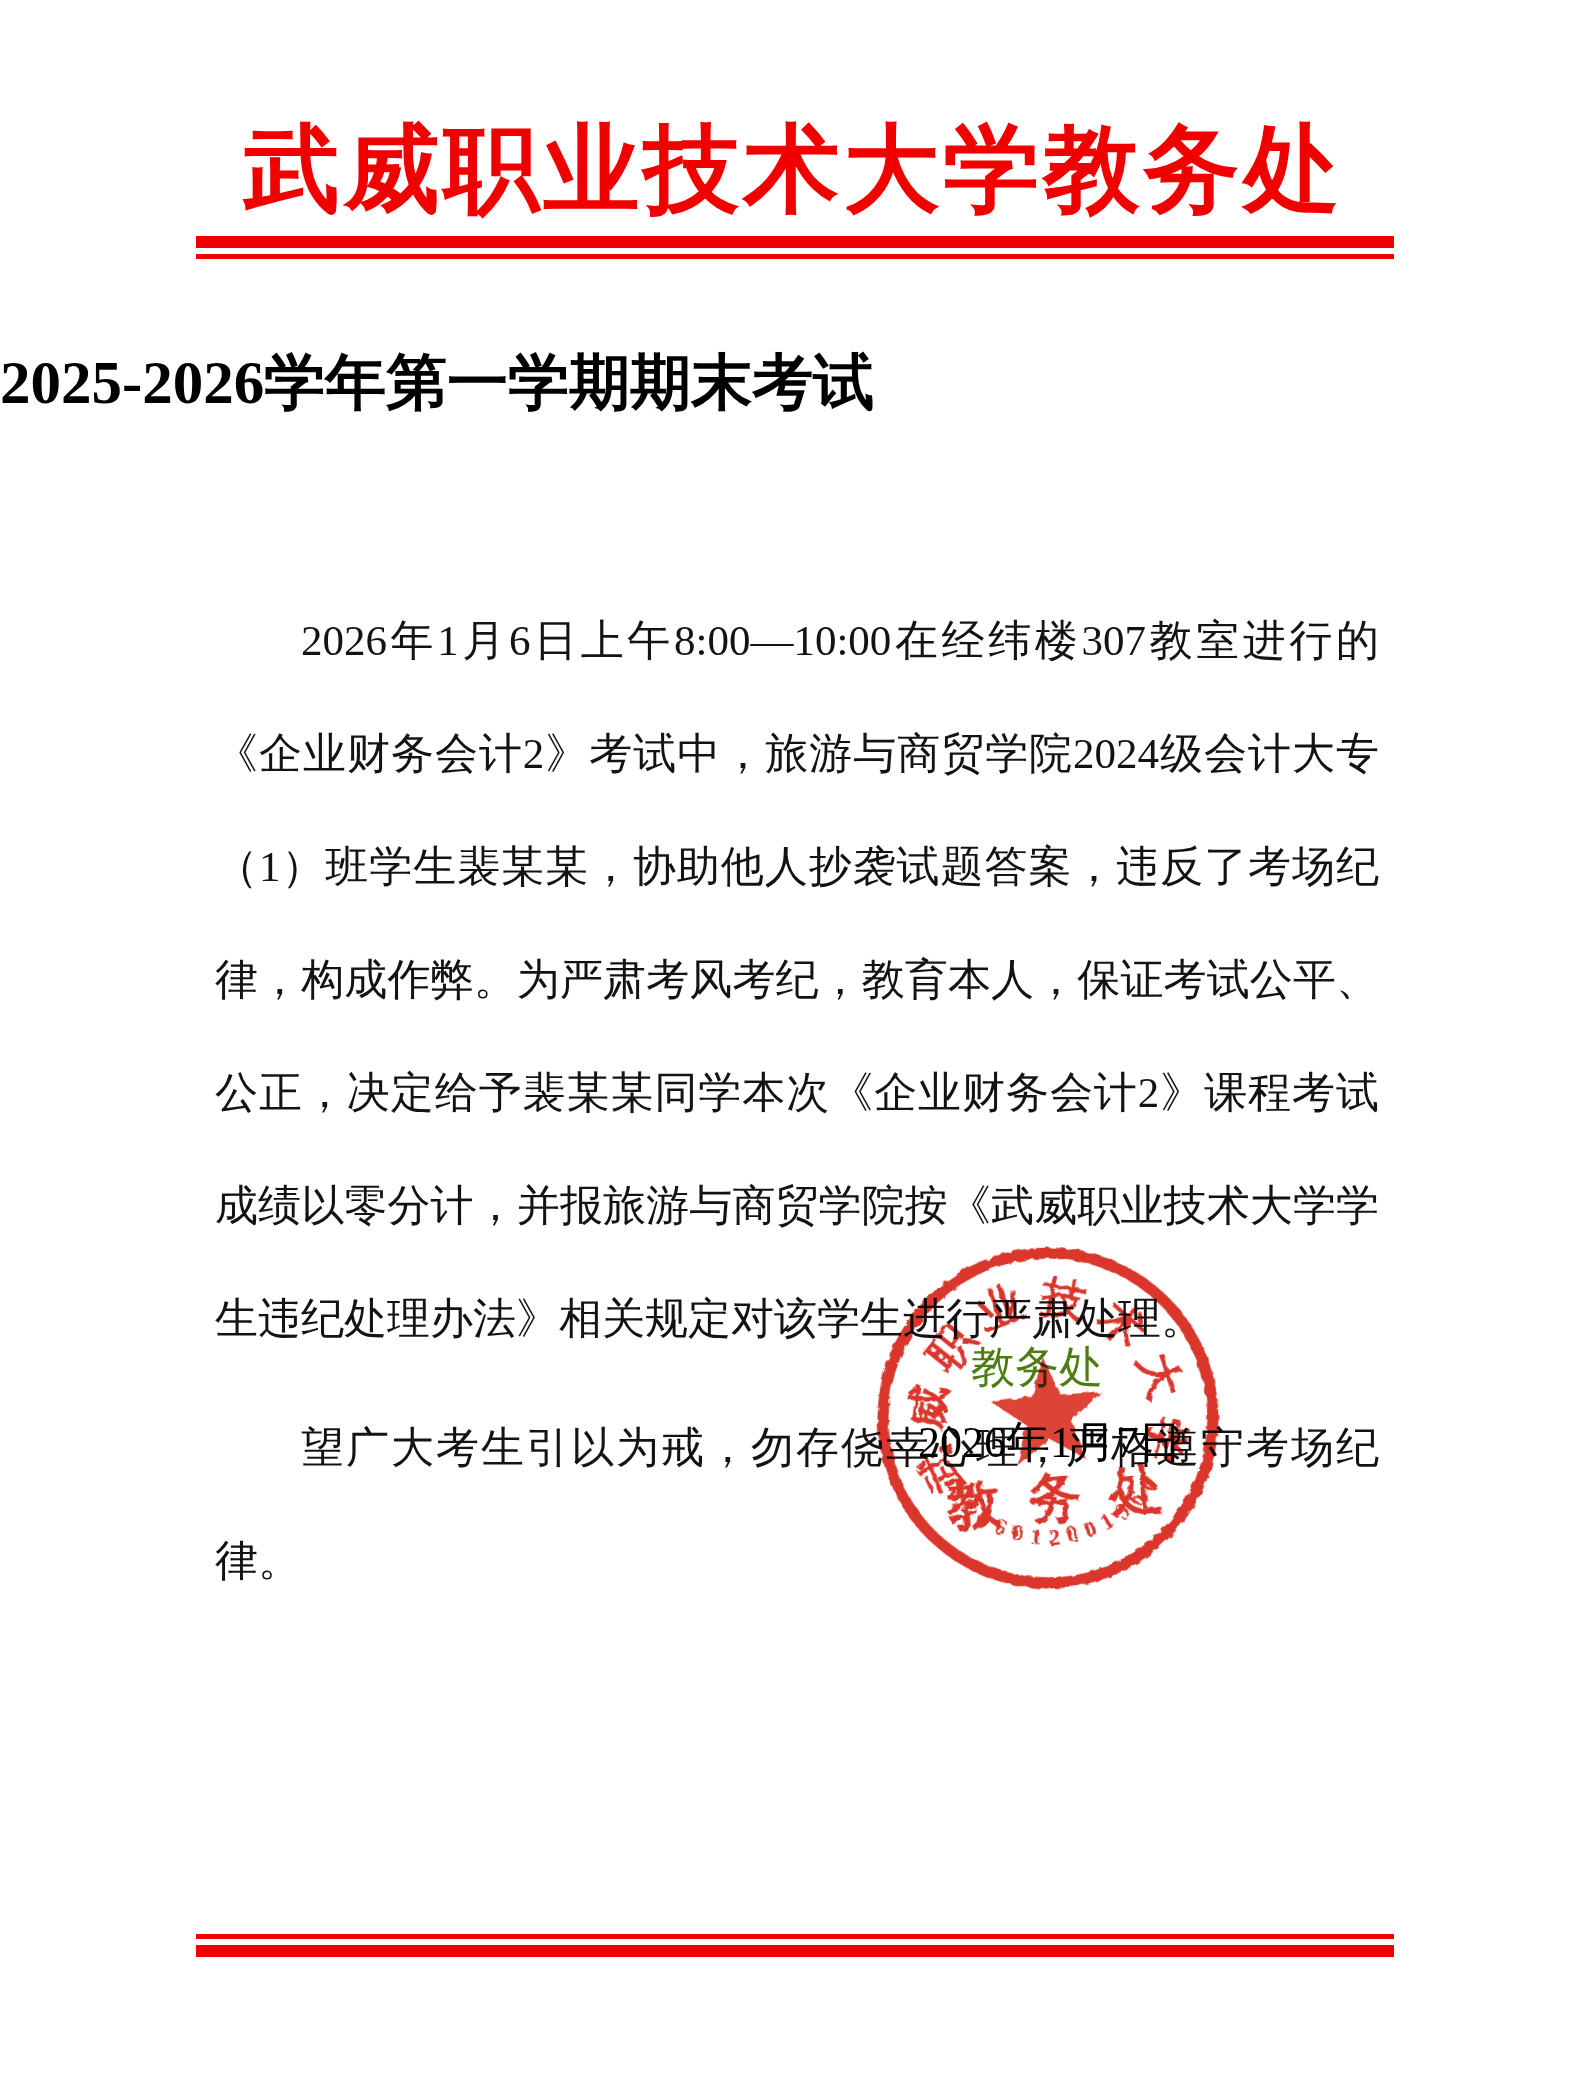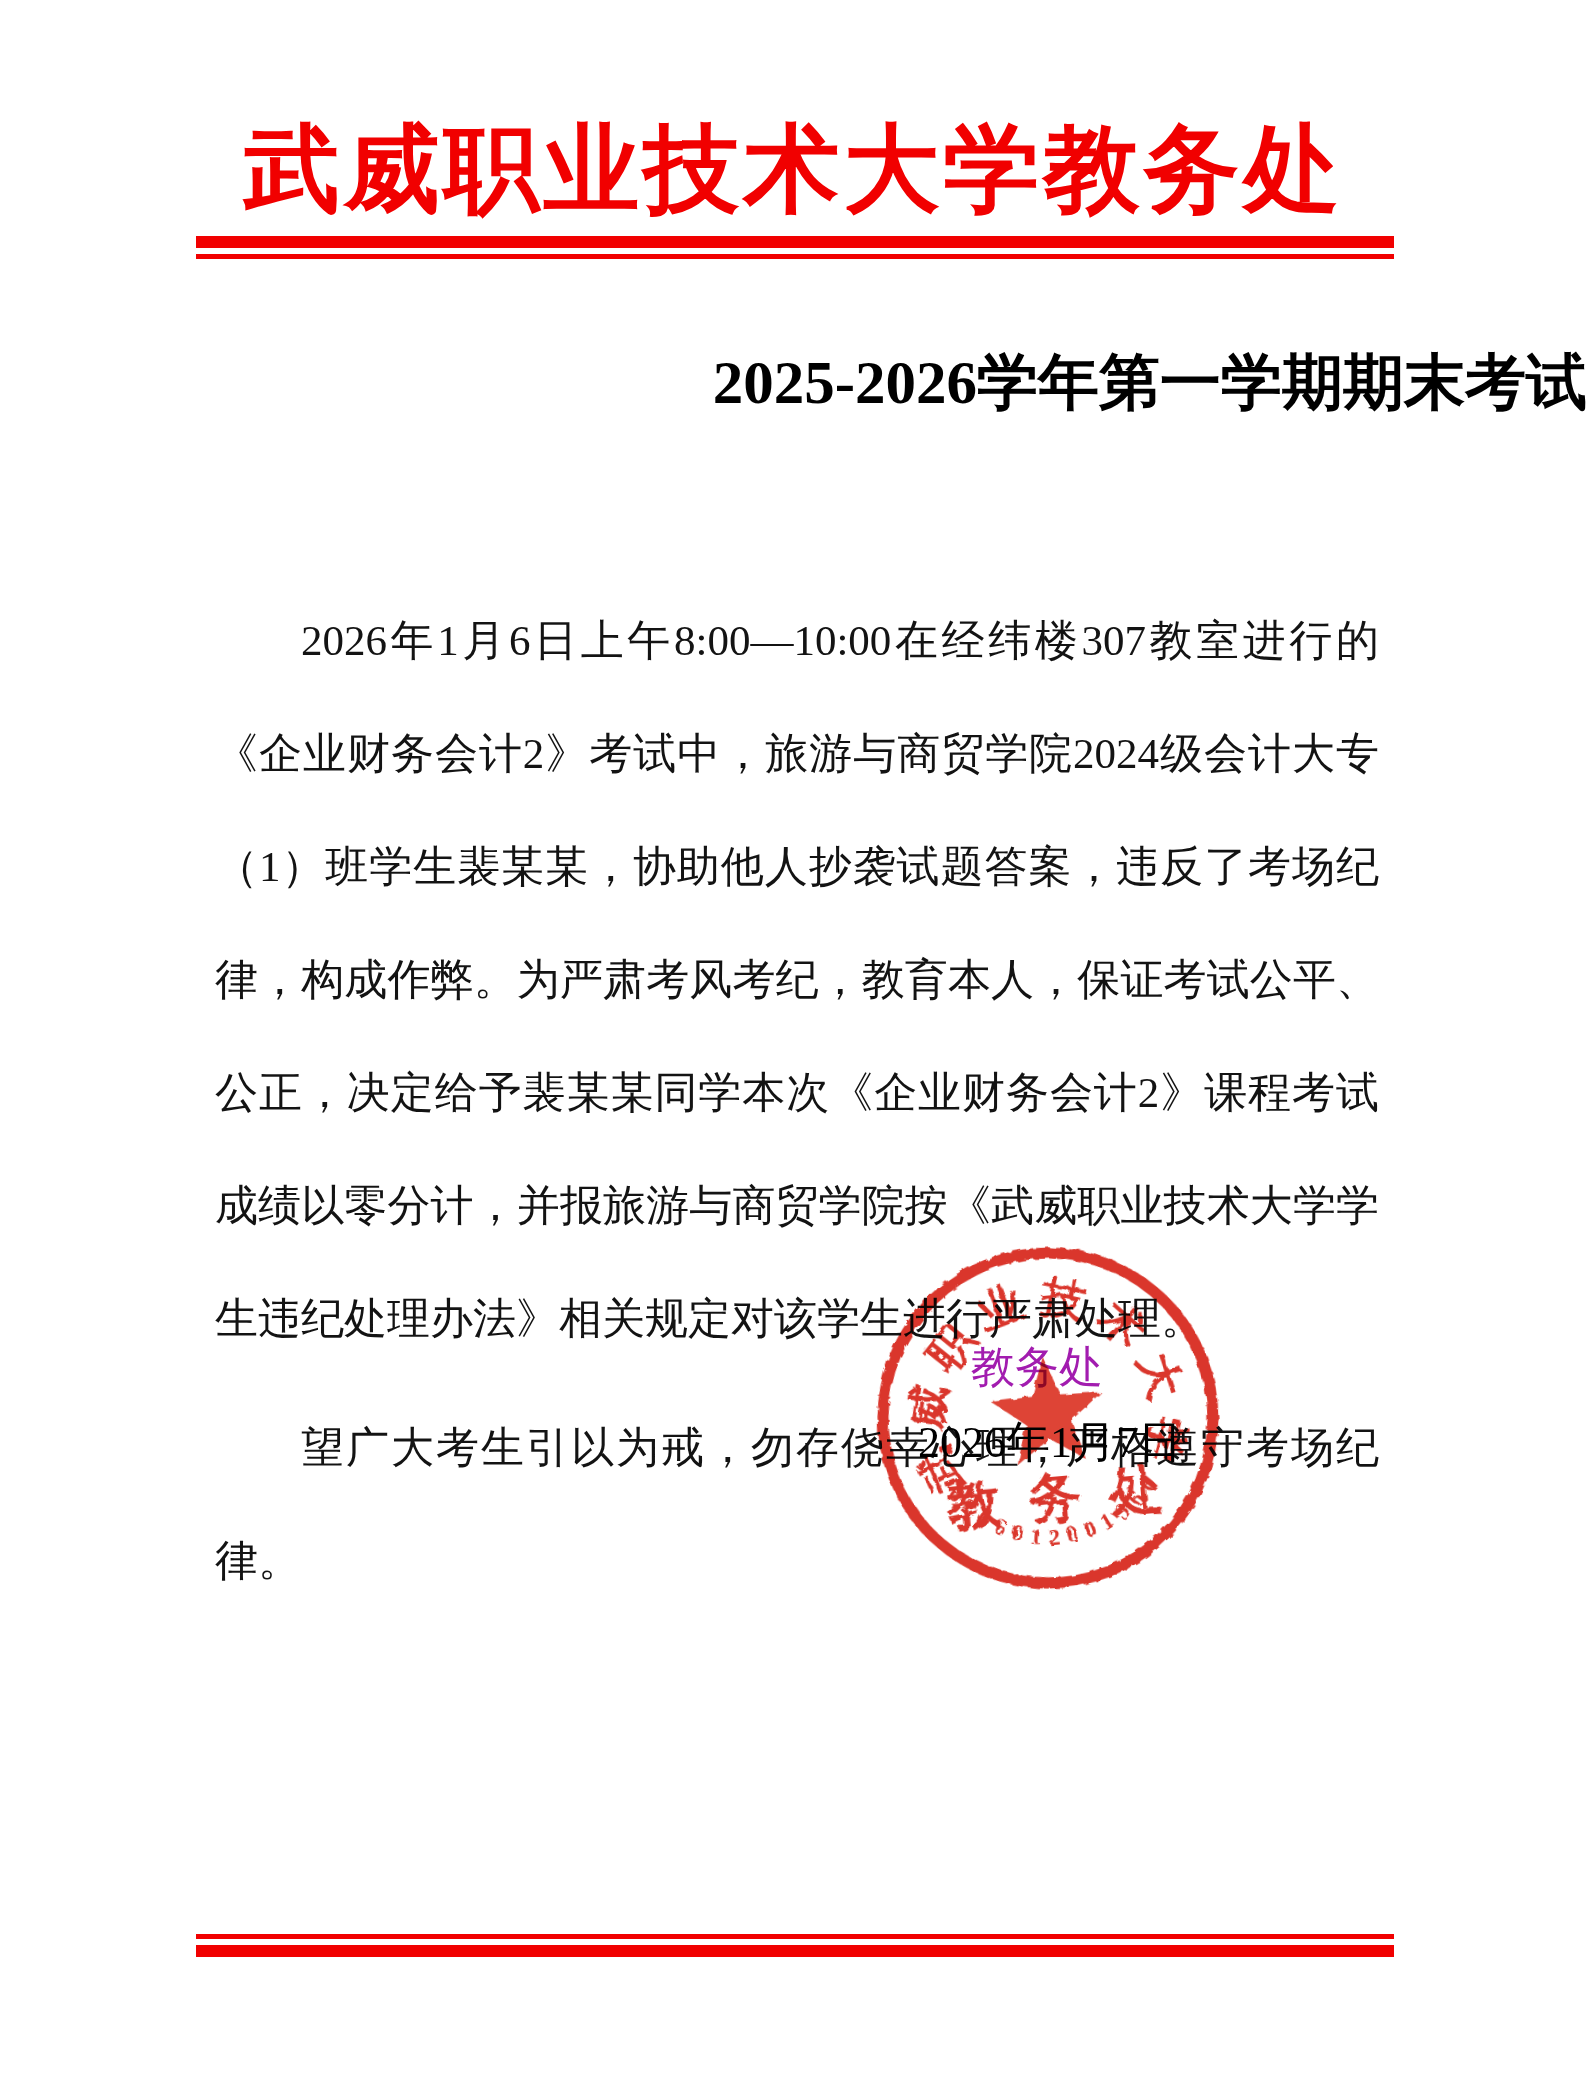--- a/index.html
+++ b/index.html
@@ -15,34 +15,34 @@
   }
   .rule{position:absolute;left:196px;width:1198px;}
   .rule-top{top:236px;}
   .rule-bottom{top:1934px;}
   .rule .bar-thick{height:12px;background:#f10000;}
   .rule .bar-thin{height:5px;background:#f10000;}
   .rule .bar-gap{height:6px;background:transparent;}
   
   .doc-title{
     position:absolute;top:332px;left:0;width:100%;
-    text-align:right;color:#000;font-weight:bold;
+    text-align:left;color:#000;font-weight:bold;
     font-size:61px;line-height:101px;white-space:nowrap;
   }
   
   .body-text{
     position:absolute;top:568px;left:199px;width:1196px;
     font-size:43px;line-height:113px;color:#131313;
     text-align:justify;text-justify:inter-character;
   }
   .body-text p{margin:16px;text-indent:2em;}
   
   .sig-dept{
     position:absolute;top:1346px;left:897px;width:280px;
-    text-align:center;font-size:44px;color:#a21caf;line-height:1;white-space:nowrap;
+    text-align:center;font-size:44px;color:#4d7c0f;line-height:1;white-space:nowrap;
   }
   .sig-date{
     position:absolute;top:1421px;left:877px;width:346px;
     text-align:center;font-size:44px;color:#000;line-height:1;white-space:nowrap;
   }
   
   .stamp{
     position:absolute;left:872px;top:1242px;width:352px;height:352px;
     transform:rotate(-5deg);
     mix-blend-mode:multiply;opacity:.93;

